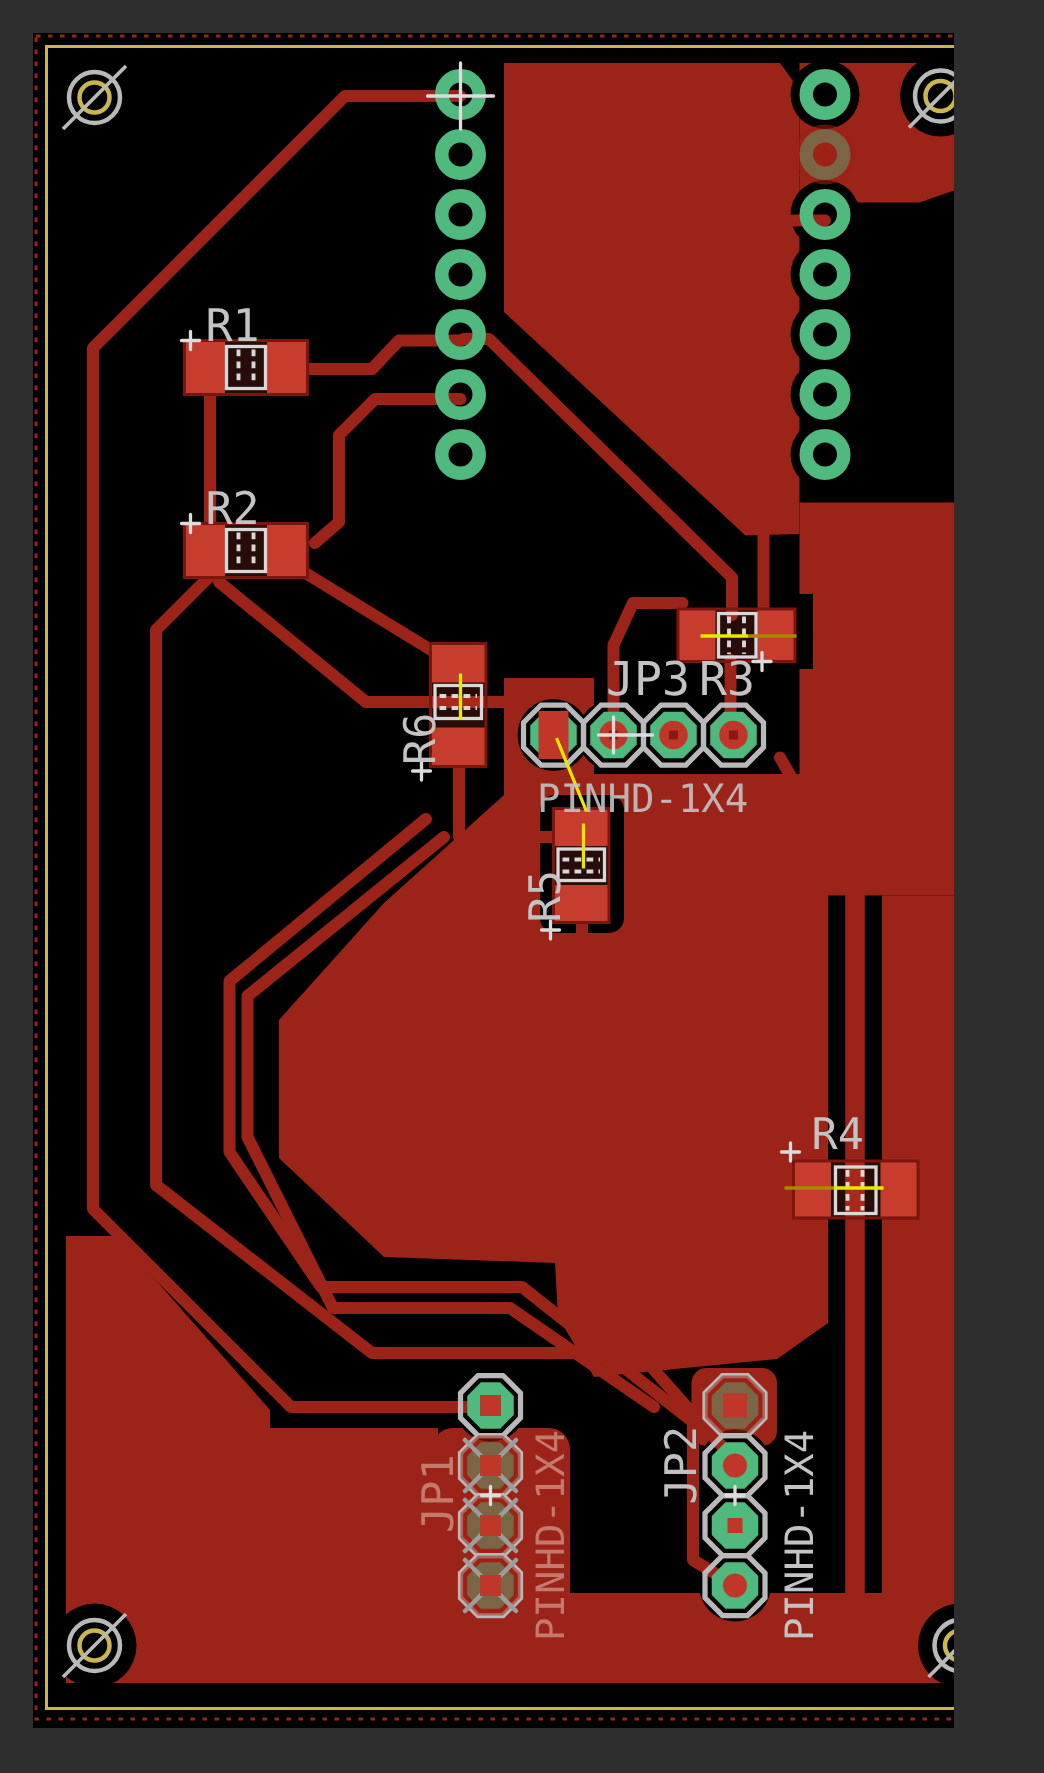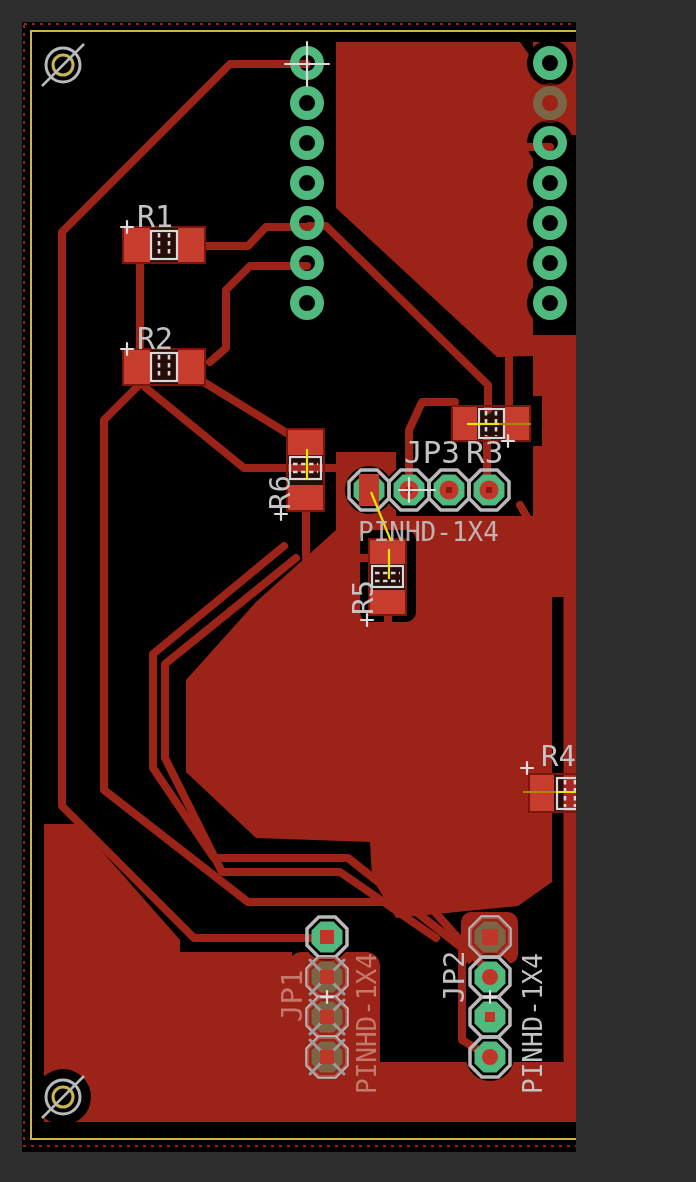--- a/index.html
+++ b/index.html
@@ -1,16 +1,16 @@
 <!DOCTYPE html>
 <html><head>
 <meta charset="utf-8">
 <style>
   html,body{margin:0;padding:0;background:#2e2e2e;}
-  .stage{width:576px;height:1182px;position:relative;overflow:hidden;
+  .stage{width:636px;height:1182px;position:relative;overflow:hidden;
          font-family:"DejaVu Sans Mono","Liberation Mono",monospace;}
   svg{display:block;}
   text{font-family:"DejaVu Sans Mono","Liberation Mono",monospace;}
   .silk{fill:#c3c3c3;}
   .silk-on-copper{fill:#c4796b;}
   .copper{fill:#9b2318;}
   .tracel{stroke:#9b2318;stroke-width:8;fill:none;stroke-linecap:round;stroke-linejoin:round;}
   .airwire{stroke:#e8e800;stroke-width:2.2;fill:none;}
   .airwire-dim{stroke:#a98700;stroke-width:2.2;fill:none;}
   .halo{fill:#000;}

